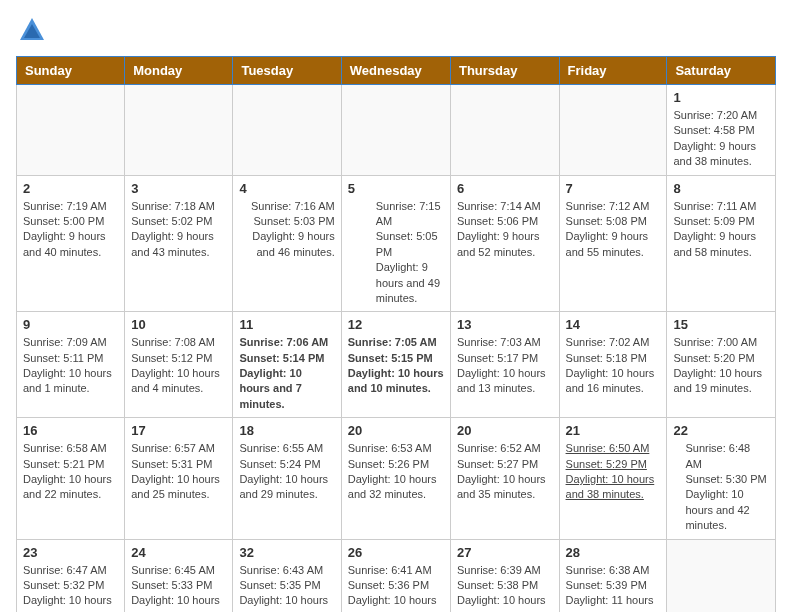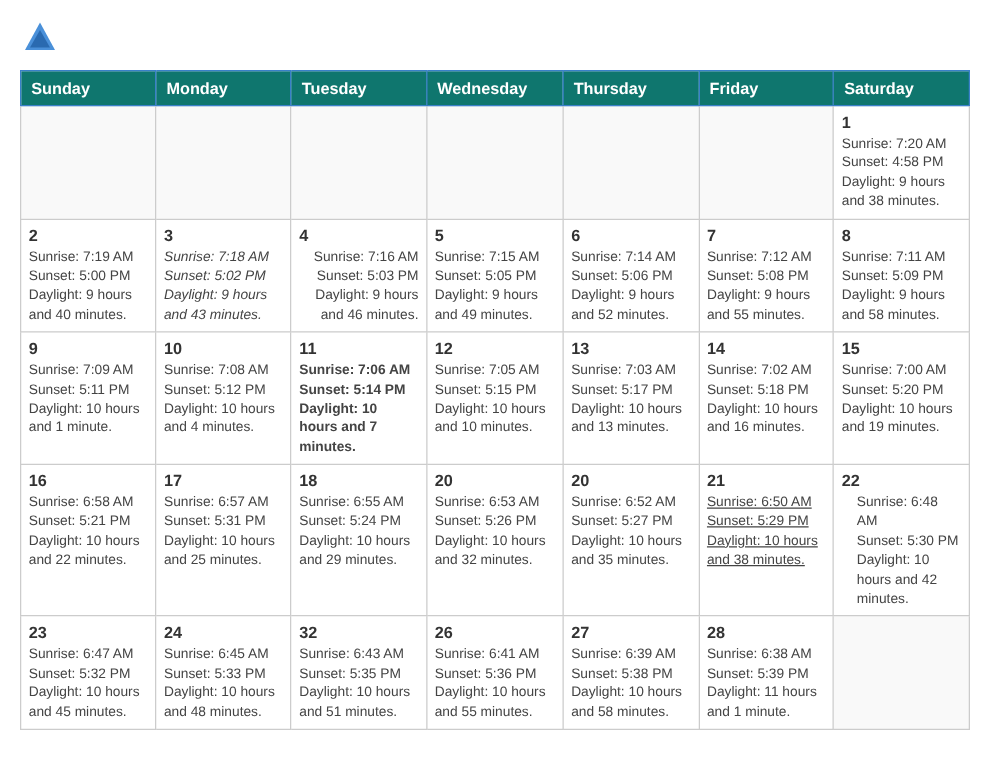--- a/index.html
+++ b/index.html
@@ -46,21 +46,21 @@
     .location {
       font-size: 15px;
       color: #555;
     }
     .calendar {
       width: 100%;
       border-collapse: collapse;
       border: 1px solid #ccc;
     }
     .calendar th {
-      background-color: #0f766e;
+      background-color: #a16207;
       color: #fff;
       text-align: left;
       padding: 6px 8px;
       font-size: 13px;
       border: 1px solid #3a80c9;
     }
     .calendar td {
       vertical-align: top;
       border: 1px solid #ccc;
       padding: 5px 6px;
@@ -134,33 +134,33 @@
       </tr>
       <tr>
         <td>
           <span class="day-number">2</span>
           <div class="day-info" style="white-space: pre-line;">Sunrise: 7:19 AM
 Sunset: 5:00 PM
 Daylight: 9 hours and 40 minutes.</div>
         </td>
         <td>
           <span class="day-number">3</span>
-          <div class="day-info" style="white-space: pre-line; font-style: italic;">Sunrise: 7:18 AM
+          <div class="day-info" style="white-space: pre-line;">Sunrise: 7:18 AM
 Sunset: 5:02 PM
 Daylight: 9 hours and 43 minutes.</div>
         </td>
         <td>
           <span class="day-number">4</span>
           <div class="day-info" style="white-space: pre-line; text-align: right;">Sunrise: 7:16 AM
 Sunset: 5:03 PM
 Daylight: 9 hours and 46 minutes.</div>
         </td>
         <td>
           <span class="day-number">5</span>
-          <div class="day-info" style="white-space: pre-line;">Sunrise: 7:15 AM
+          <div class="day-info" style="white-space: pre-line; margin-left: 28px;">Sunrise: 7:15 AM
 Sunset: 5:05 PM
 Daylight: 9 hours and 49 minutes.</div>
         </td>
         <td>
           <span class="day-number">6</span>
           <div class="day-info" style="white-space: pre-line;">Sunrise: 7:14 AM
 Sunset: 5:06 PM
 Daylight: 9 hours and 52 minutes.</div>
         </td>
         <td>
@@ -190,21 +190,21 @@
 Daylight: 10 hours and 4 minutes.</div>
         </td>
         <td>
           <span class="day-number">11</span>
           <div class="day-info" style="white-space: pre-line; font-weight: bold;">Sunrise: 7:06 AM
 Sunset: 5:14 PM
 Daylight: 10 hours and 7 minutes.</div>
         </td>
         <td>
           <span class="day-number">12</span>
-          <div class="day-info" style="white-space: pre-line;">Sunrise: 7:05 AM
+          <div class="day-info" style="white-space: pre-line; font-weight: bold;">Sunrise: 7:05 AM
 Sunset: 5:15 PM
 Daylight: 10 hours and 10 minutes.</div>
         </td>
         <td>
           <span class="day-number">13</span>
           <div class="day-info" style="white-space: pre-line;">Sunrise: 7:03 AM
 Sunset: 5:17 PM
 Daylight: 10 hours and 13 minutes.</div>
         </td>
         <td>

